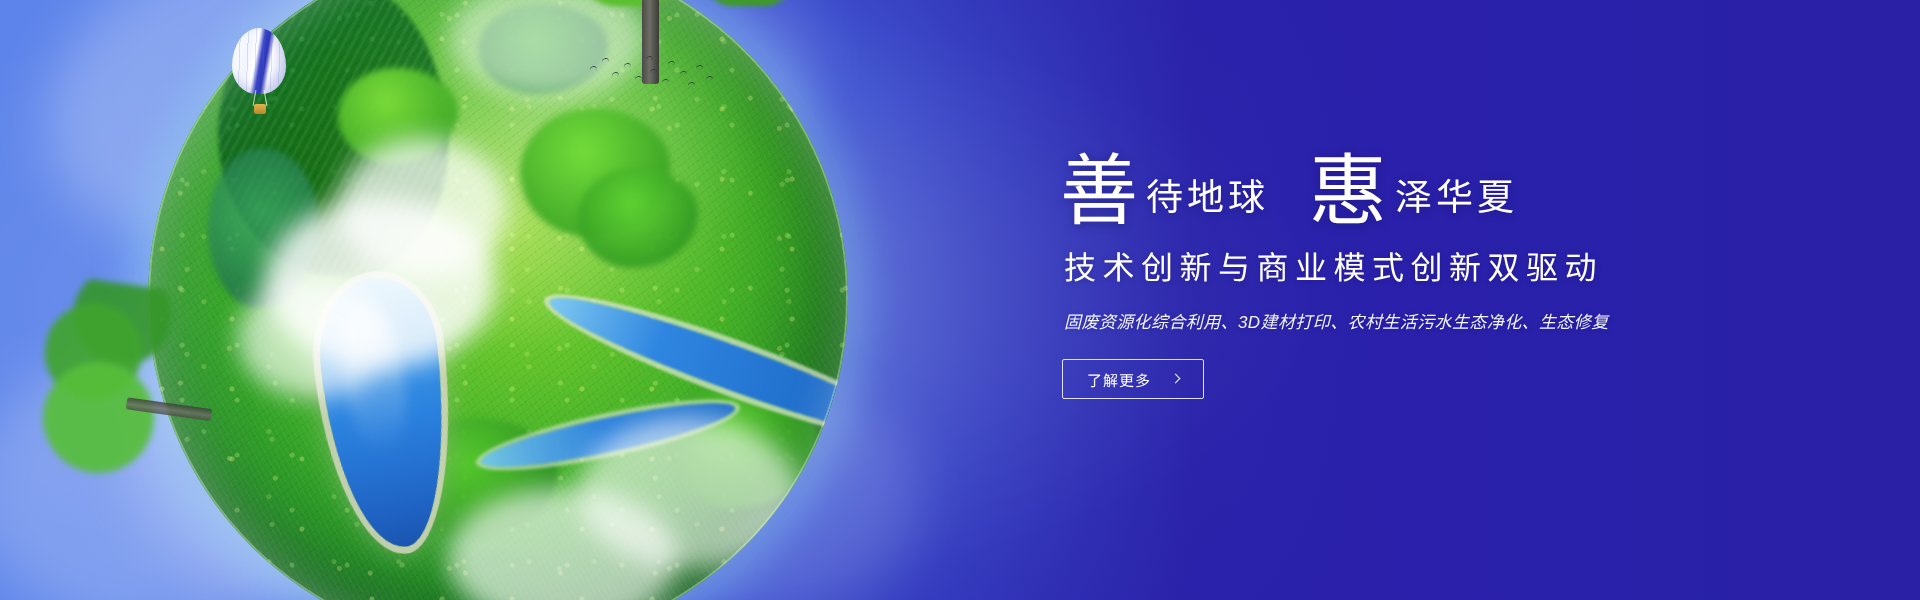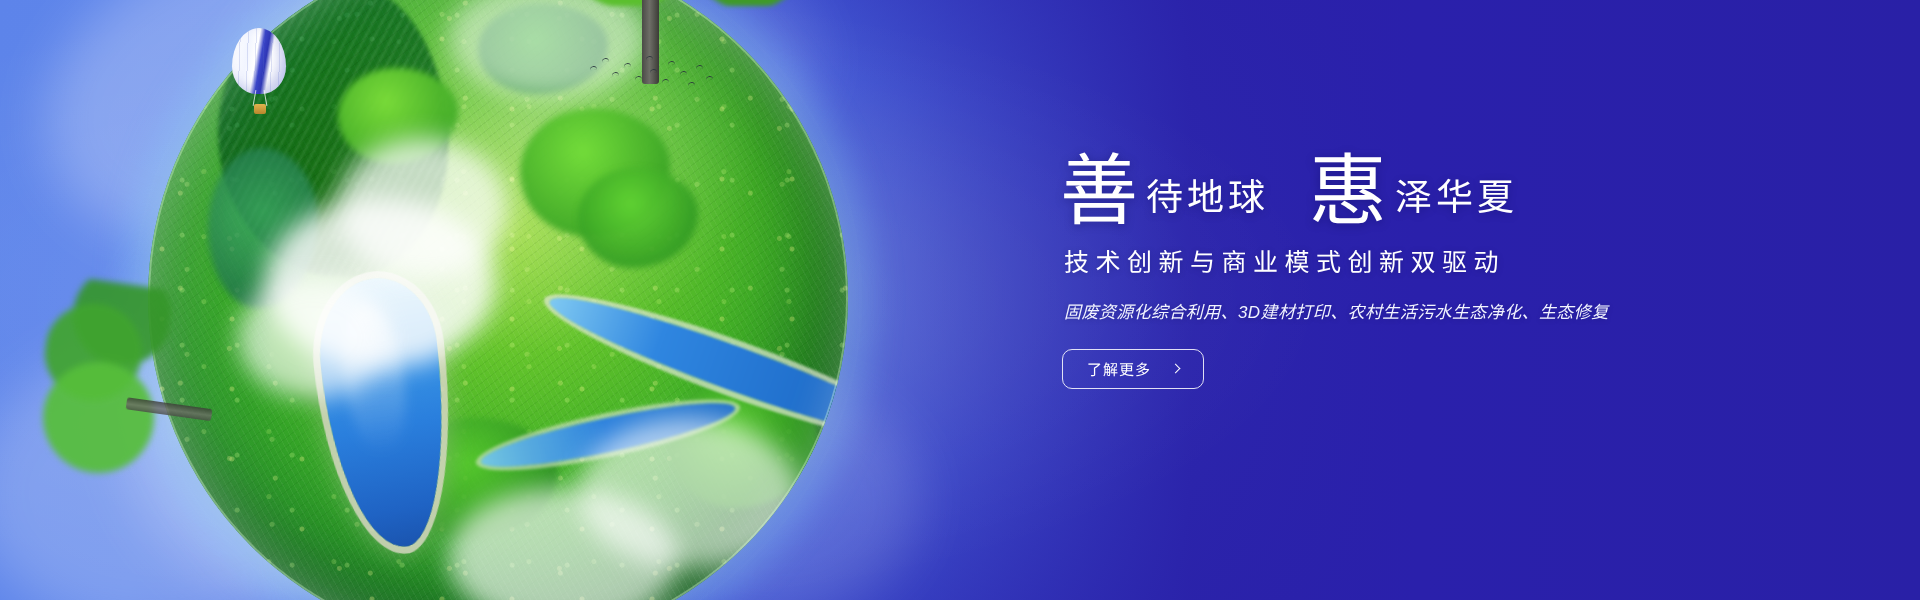--- a/index.html
+++ b/index.html
@@ -365,21 +365,21 @@
     font-size: 37px;
     line-height: 1;
     font-weight: 400;
     letter-spacing: 4px;
     margin-left: 8px;
     transform: translateY(-8px);
     text-shadow: 0 2px 8px rgba(10,10,70,0.3);
   }
   .subtitle {
     margin: 18px 0 0 4px;
-    font-size: 25px;
+    font-size: 32px;
     letter-spacing: 6.5px;
     font-weight: 400;
     color: #ffffff;
     white-space: nowrap;
     text-shadow: 0 1px 6px rgba(10,10,70,0.28);
   }
   .description {
     margin: 20px 0 0 4px;
     font-size: 17px;
     letter-spacing: 0.4px;
@@ -394,26 +394,26 @@
     align-items: center;
     justify-content: center;
     gap: 21px;
     margin-top: 26px;
     margin-left: 2px;
     padding: 0 24px;
     height: 40px;
     min-width: 137px;
     background: transparent;
     border: 1px solid rgba(255,255,255,0.85);
-    border-radius: 10px;
+    border-radius: 2px;
     color: #ffffff;
     font-size: 15px;
     letter-spacing: 1px;
     cursor: pointer;
-    font-family: Liberation Mono, monospace;
+    font-family: Liberation Serif, serif;
   }
   .cta .chev {
     display: inline-block;
     width: 7px; height: 7px;
     border-top: 1.4px solid #ffffff;
     border-right: 1.4px solid #ffffff;
     transform: rotate(45deg);
     margin-bottom: 1px;
   }
 </style>

